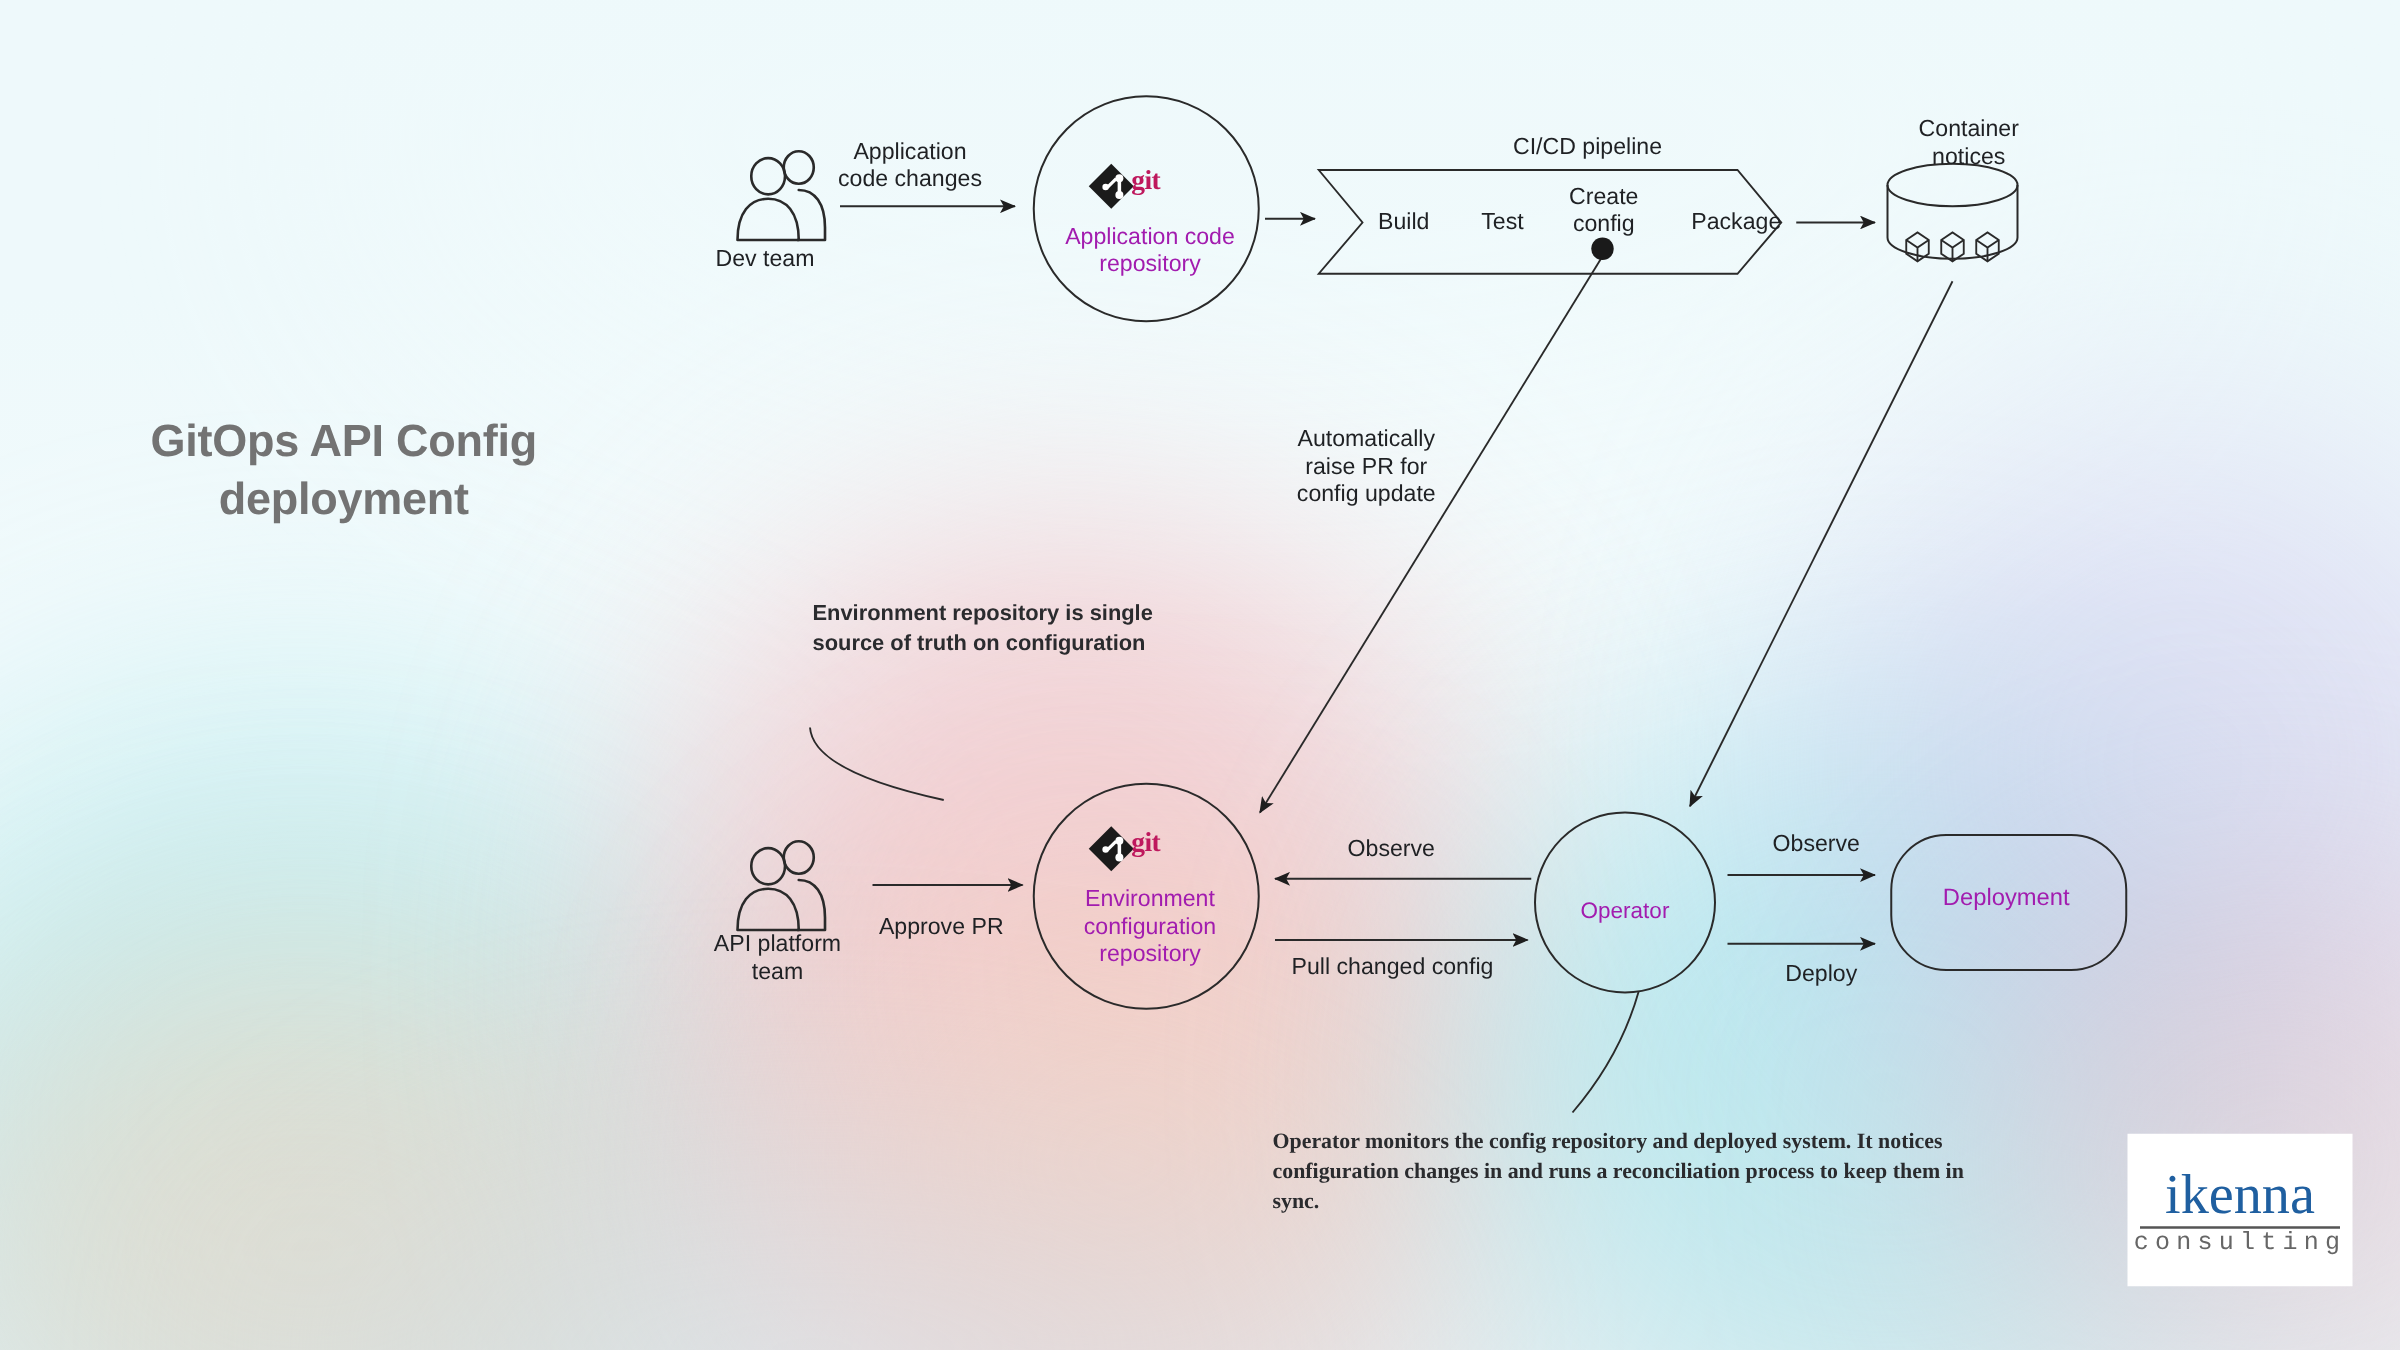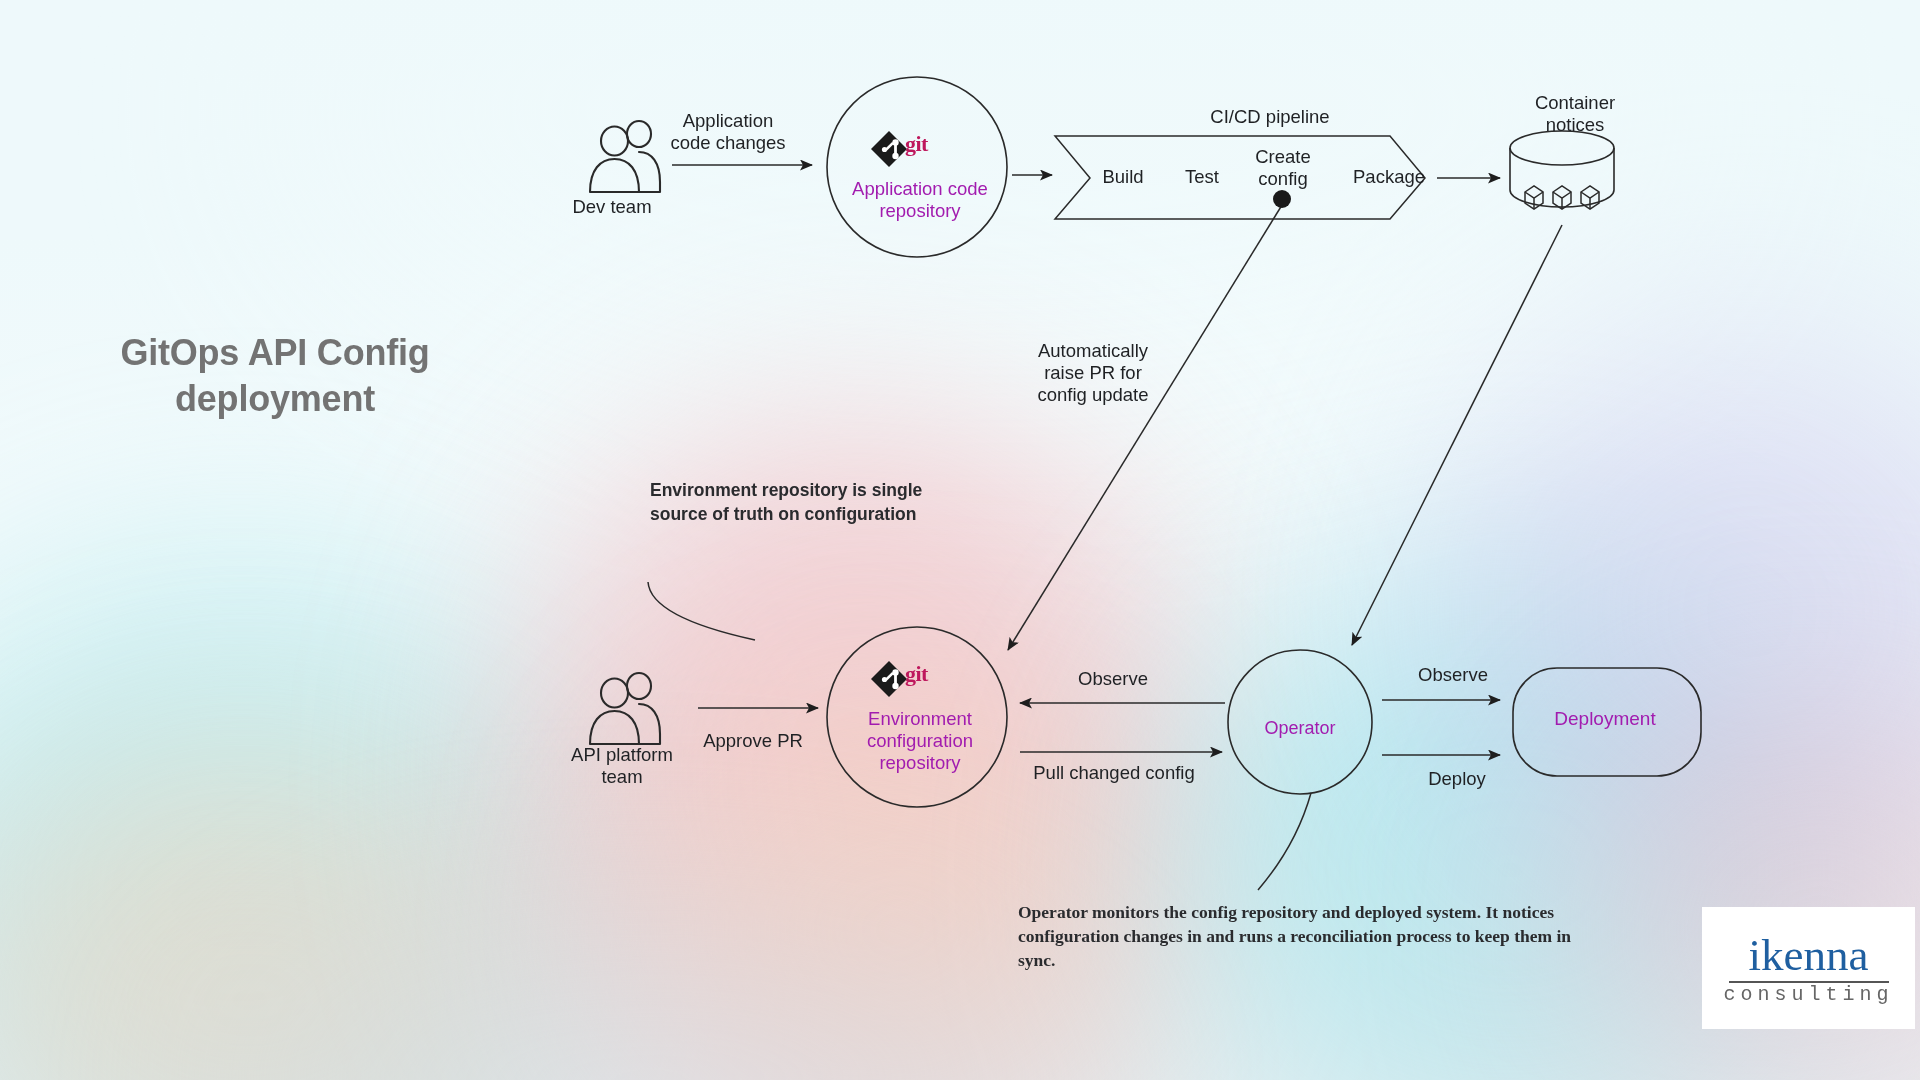--- a/index.html
+++ b/index.html
@@ -76,21 +76,21 @@
 
   .git-word {
     position:absolute; font-family:"Liberation Serif", serif;
     font-weight:bold; font-size:22px; color:#be185d; letter-spacing:-0.5px;
   }
   #git-word-1 { left:905px; top:131px; }
   #git-word-2 { left:905px; top:661px; }
 
   
   #logo {
-    position:absolute; left:1702px; top:907px; width:213px; height:122px;
+    position:absolute; left:1702px; top:907px; width:180px; height:122px;
     background:#ffffff;
     display:flex; flex-direction:column; align-items:center; justify-content:center;
   }
   #logo-word {
     font-family:"Liberation Serif", serif;
     font-size:45px; color:#1f5fa0; line-height:1; letter-spacing:0px;
     position:relative; margin-top:2px;
   }
   #logo-rule { width:160px; height:1.5px; background:#555; margin:3px 0 2px 0; }
   #logo-sub {

